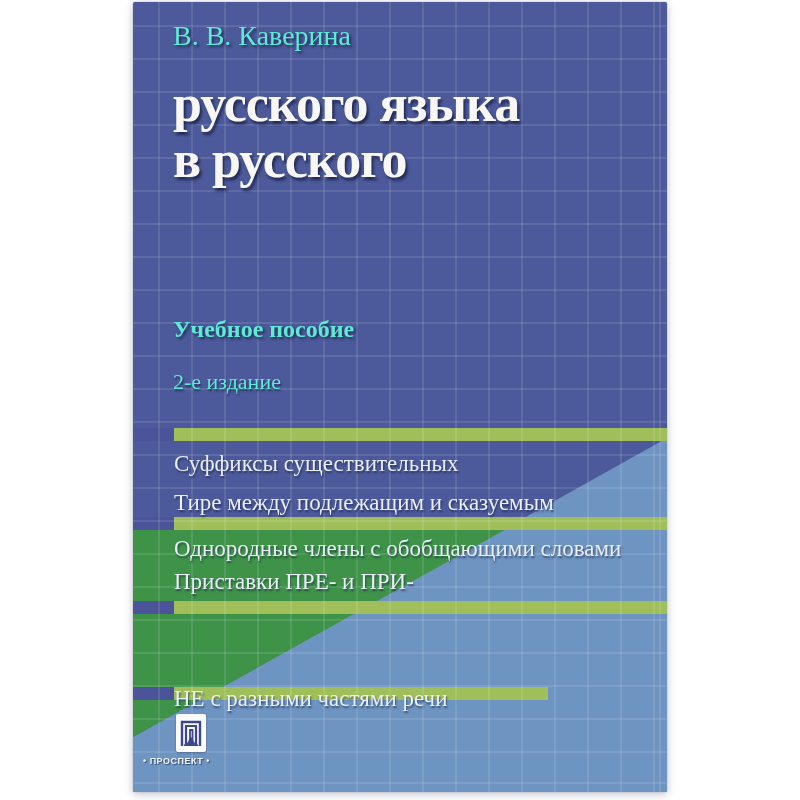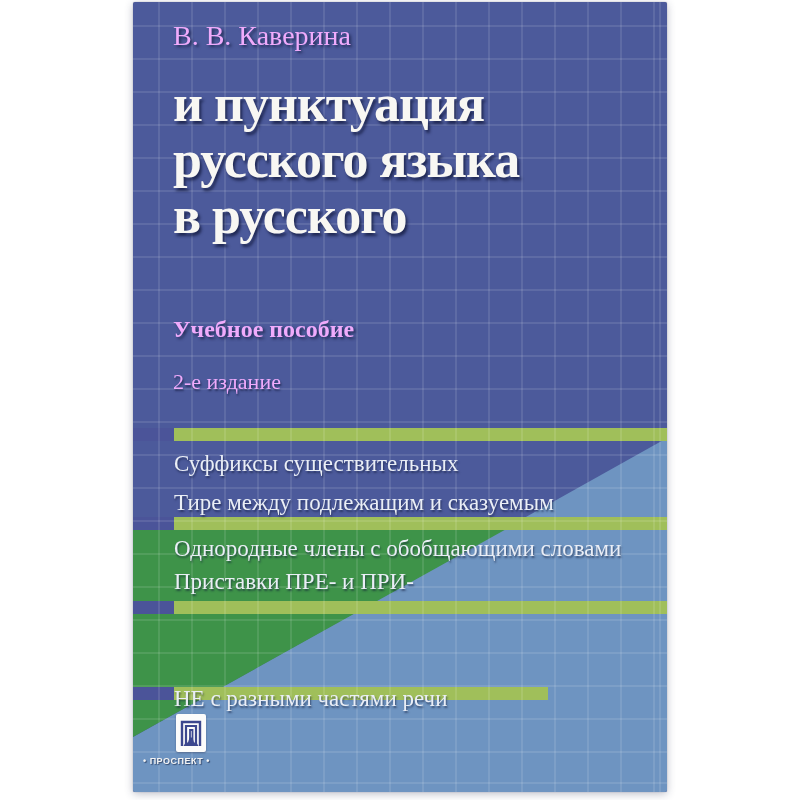--- a/index.html
+++ b/index.html
@@ -32,21 +32,21 @@
   .stripe{position:absolute;left:41px;height:13px;background:#a0bf5a;width:493px;}
   .stripe.s1{top:426px;}
   .stripe.s2{top:515px;}
   .stripe.s3{top:599px;}
   .stripe.s4{top:685px;width:374px;}
   .cap{position:absolute;left:0;width:41px;height:13px;background:#4b5499;}
   .cap.c1{top:426px;}
   .cap.c2{top:515px;}
   .cap.c3{top:599px;}
   .cap.c4{top:685px;}
-  .txt{position:absolute;white-space:nowrap;color:#f0abfc;}
+  .txt{position:absolute;white-space:nowrap;color:#5eead4;}
   .author{left:40px;top:18px;font-size:28px;text-shadow:2px 2px 3px rgba(18,24,60,.70);}
   .title{left:40px;top:74px;font-size:52px;line-height:56px;font-weight:bold;
          letter-spacing:-1px;color:#f8f7f3;text-shadow:2px 3px 3px rgba(18,24,60,.75);}
   .subtitle{left:40px;top:314px;font-size:24px;font-weight:bold;text-shadow:2px 2px 3px rgba(18,24,60,.70);}
   .edition{left:40px;top:367px;font-size:22px;text-shadow:1px 2px 2px rgba(18,24,60,.65);}
   .topic{left:41px;font-size:23px;color:#eaeef6;text-shadow:1px 2px 2px rgba(12,22,52,.55);}
   .topic.t0{top:449px;}
   .topic.t1{top:488px;}
   .topic.t2{top:534px;}
   .topic.t3{top:567px;}
@@ -79,21 +79,20 @@
     <div class="stripe s3"></div>
     <div class="cap c3"></div>
     <div class="stripe s4"></div>
     <div class="cap c4"></div>
 
     <div class="grid-overlay"></div>
 
     <div class="txt author">В. В. Каверина</div>
 
     <div class="txt title">
-      <div>и пунктуация</div>
       <div>русского языка</div>
       <div>в русского</div>
     </div>
 
     <div class="txt subtitle">Учебное пособие</div>
     <div class="txt edition">2-е издание</div>
 
     <div class="txt topic t0">Суффиксы существительных</div>
     <div class="txt topic t1">Тире между подлежащим и сказуемым</div>
     <div class="txt topic t2">Однородные члены с обобщающими словами</div>

